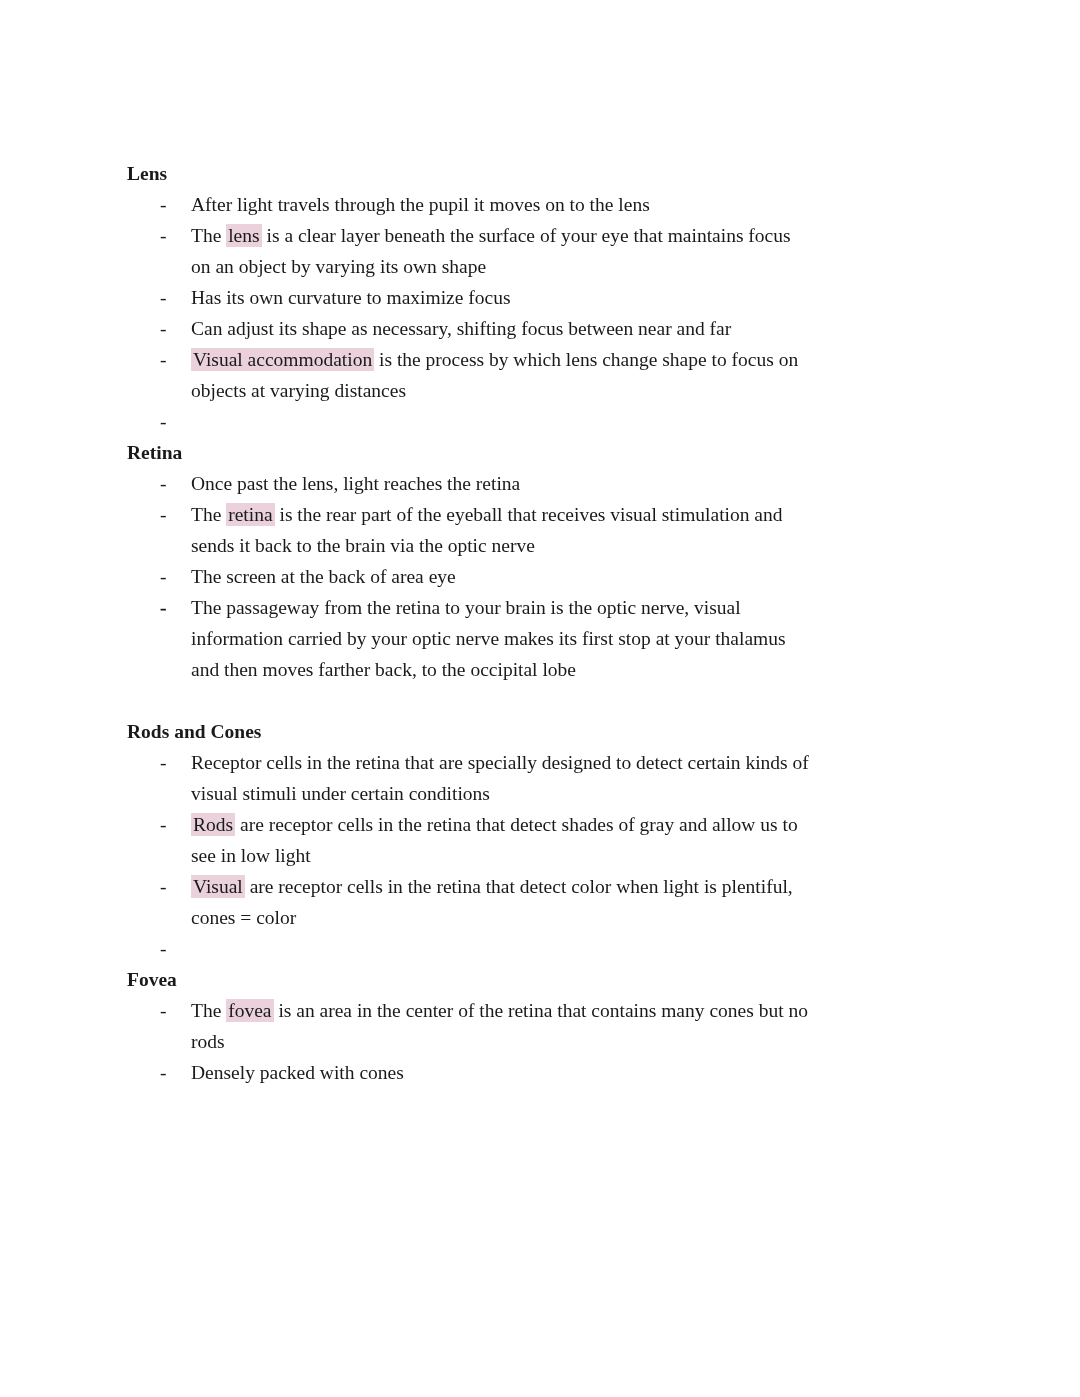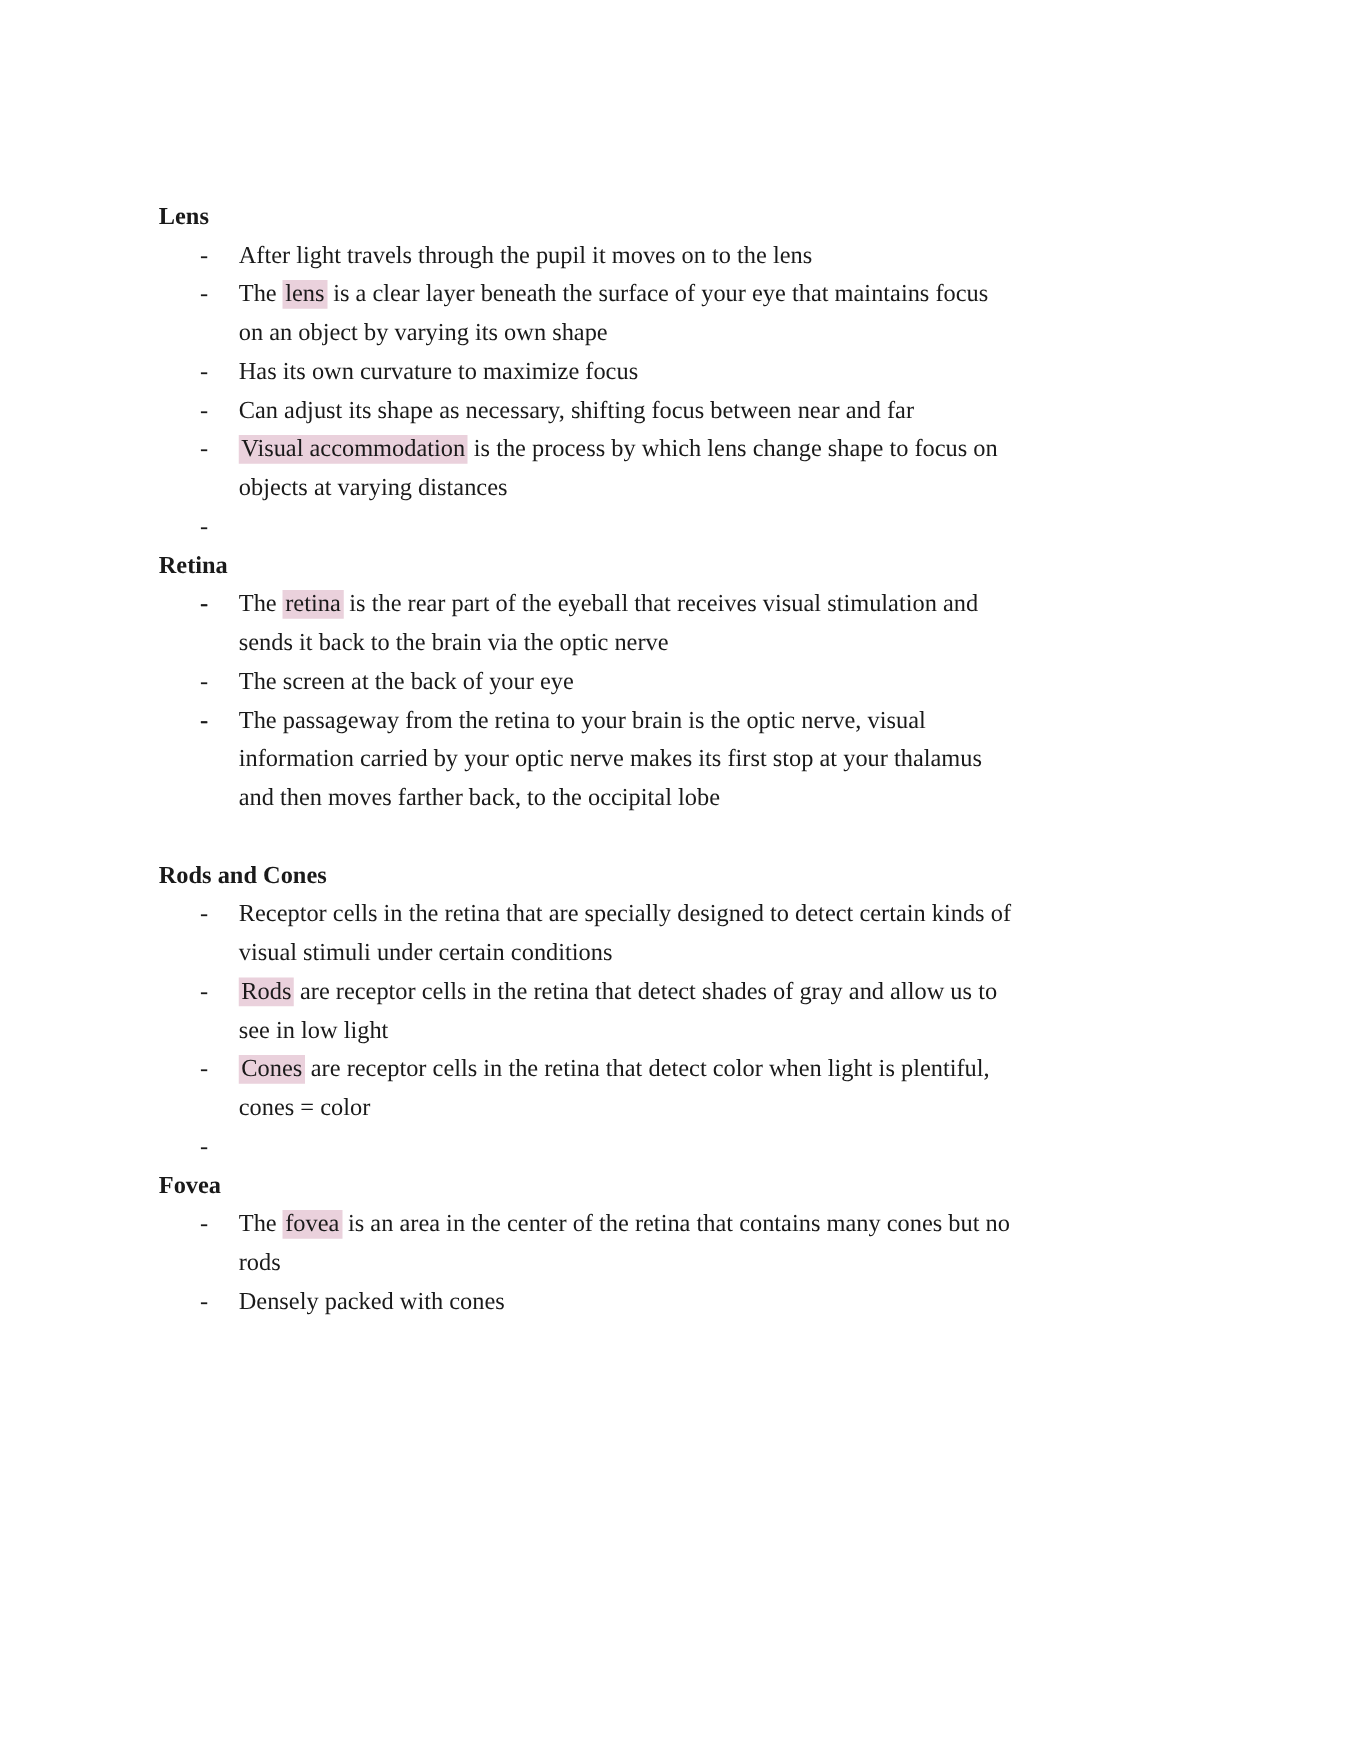--- a/index.html
+++ b/index.html
@@ -65,33 +65,33 @@
           <li><span class="dash">-</span><span>The </span><span class="hl">lens</span><span> is a clear layer beneath the surface of your eye that maintains focus on an object by varying its own shape</span></li>
           <li><span class="dash">-</span><span>Has its own curvature to maximize focus</span></li>
           <li><span class="dash">-</span><span>Can adjust its shape as necessary, shifting focus between near and far</span></li>
           <li><span class="dash">-</span><span class="hl">Visual accommodation</span><span> is the process by which lens change shape to focus on objects at varying distances</span></li>
           <li><span class="dash">-</span></li>
         </ul>
       </section>
       <section class="section">
         <h2 class="section-heading">Retina</h2>
         <ul class="bullets">
-          <li><span class="dash">-</span></li>
+          <li><span class="dash">-</span><span>Once past the lens, light reaches the retina</span></li>
           <li><span class="dash">-</span><span>The </span><span class="hl">retina</span><span> is the rear part of the eyeball that receives visual stimulation and sends it back to the brain via the optic nerve</span></li>
-          <li><span class="dash">-</span><span>The screen at the back of your eye</span></li>
+          <li><span class="dash">-</span><span>The screen at the back of area eye</span></li>
           <li><span class="dash">-</span></li>
           <li><span class="dash">-</span><span>The passageway from the retina to your brain is the optic nerve, visual information carried by your optic nerve makes its first stop at your thalamus and then moves farther back, to the occipital lobe</span></li>
         </ul>
       </section>
       <section class="section">
         <h2 class="section-heading">Rods and Cones</h2>
         <ul class="bullets">
           <li><span class="dash">-</span><span>Receptor cells in the retina that are specially designed to detect certain kinds of visual stimuli under certain conditions</span></li>
           <li><span class="dash">-</span><span class="hl">Rods</span><span> are receptor cells in the retina that detect shades of gray and allow us to see in low light</span></li>
-          <li><span class="dash">-</span><span class="hl">Cones</span><span> are receptor cells in the retina that detect color when light is plentiful, cones = color</span></li>
+          <li><span class="dash">-</span><span class="hl">Visual</span><span> are receptor cells in the retina that detect color when light is plentiful, cones = color</span></li>
           <li><span class="dash">-</span></li>
         </ul>
       </section>
       <section class="section">
         <h2 class="section-heading">Fovea</h2>
         <ul class="bullets">
           <li><span class="dash">-</span><span>The </span><span class="hl">fovea</span><span> is an area in the center of the retina that contains many cones but no rods</span></li>
           <li><span class="dash">-</span><span>Densely packed with cones</span></li>
         </ul>
       </section>

